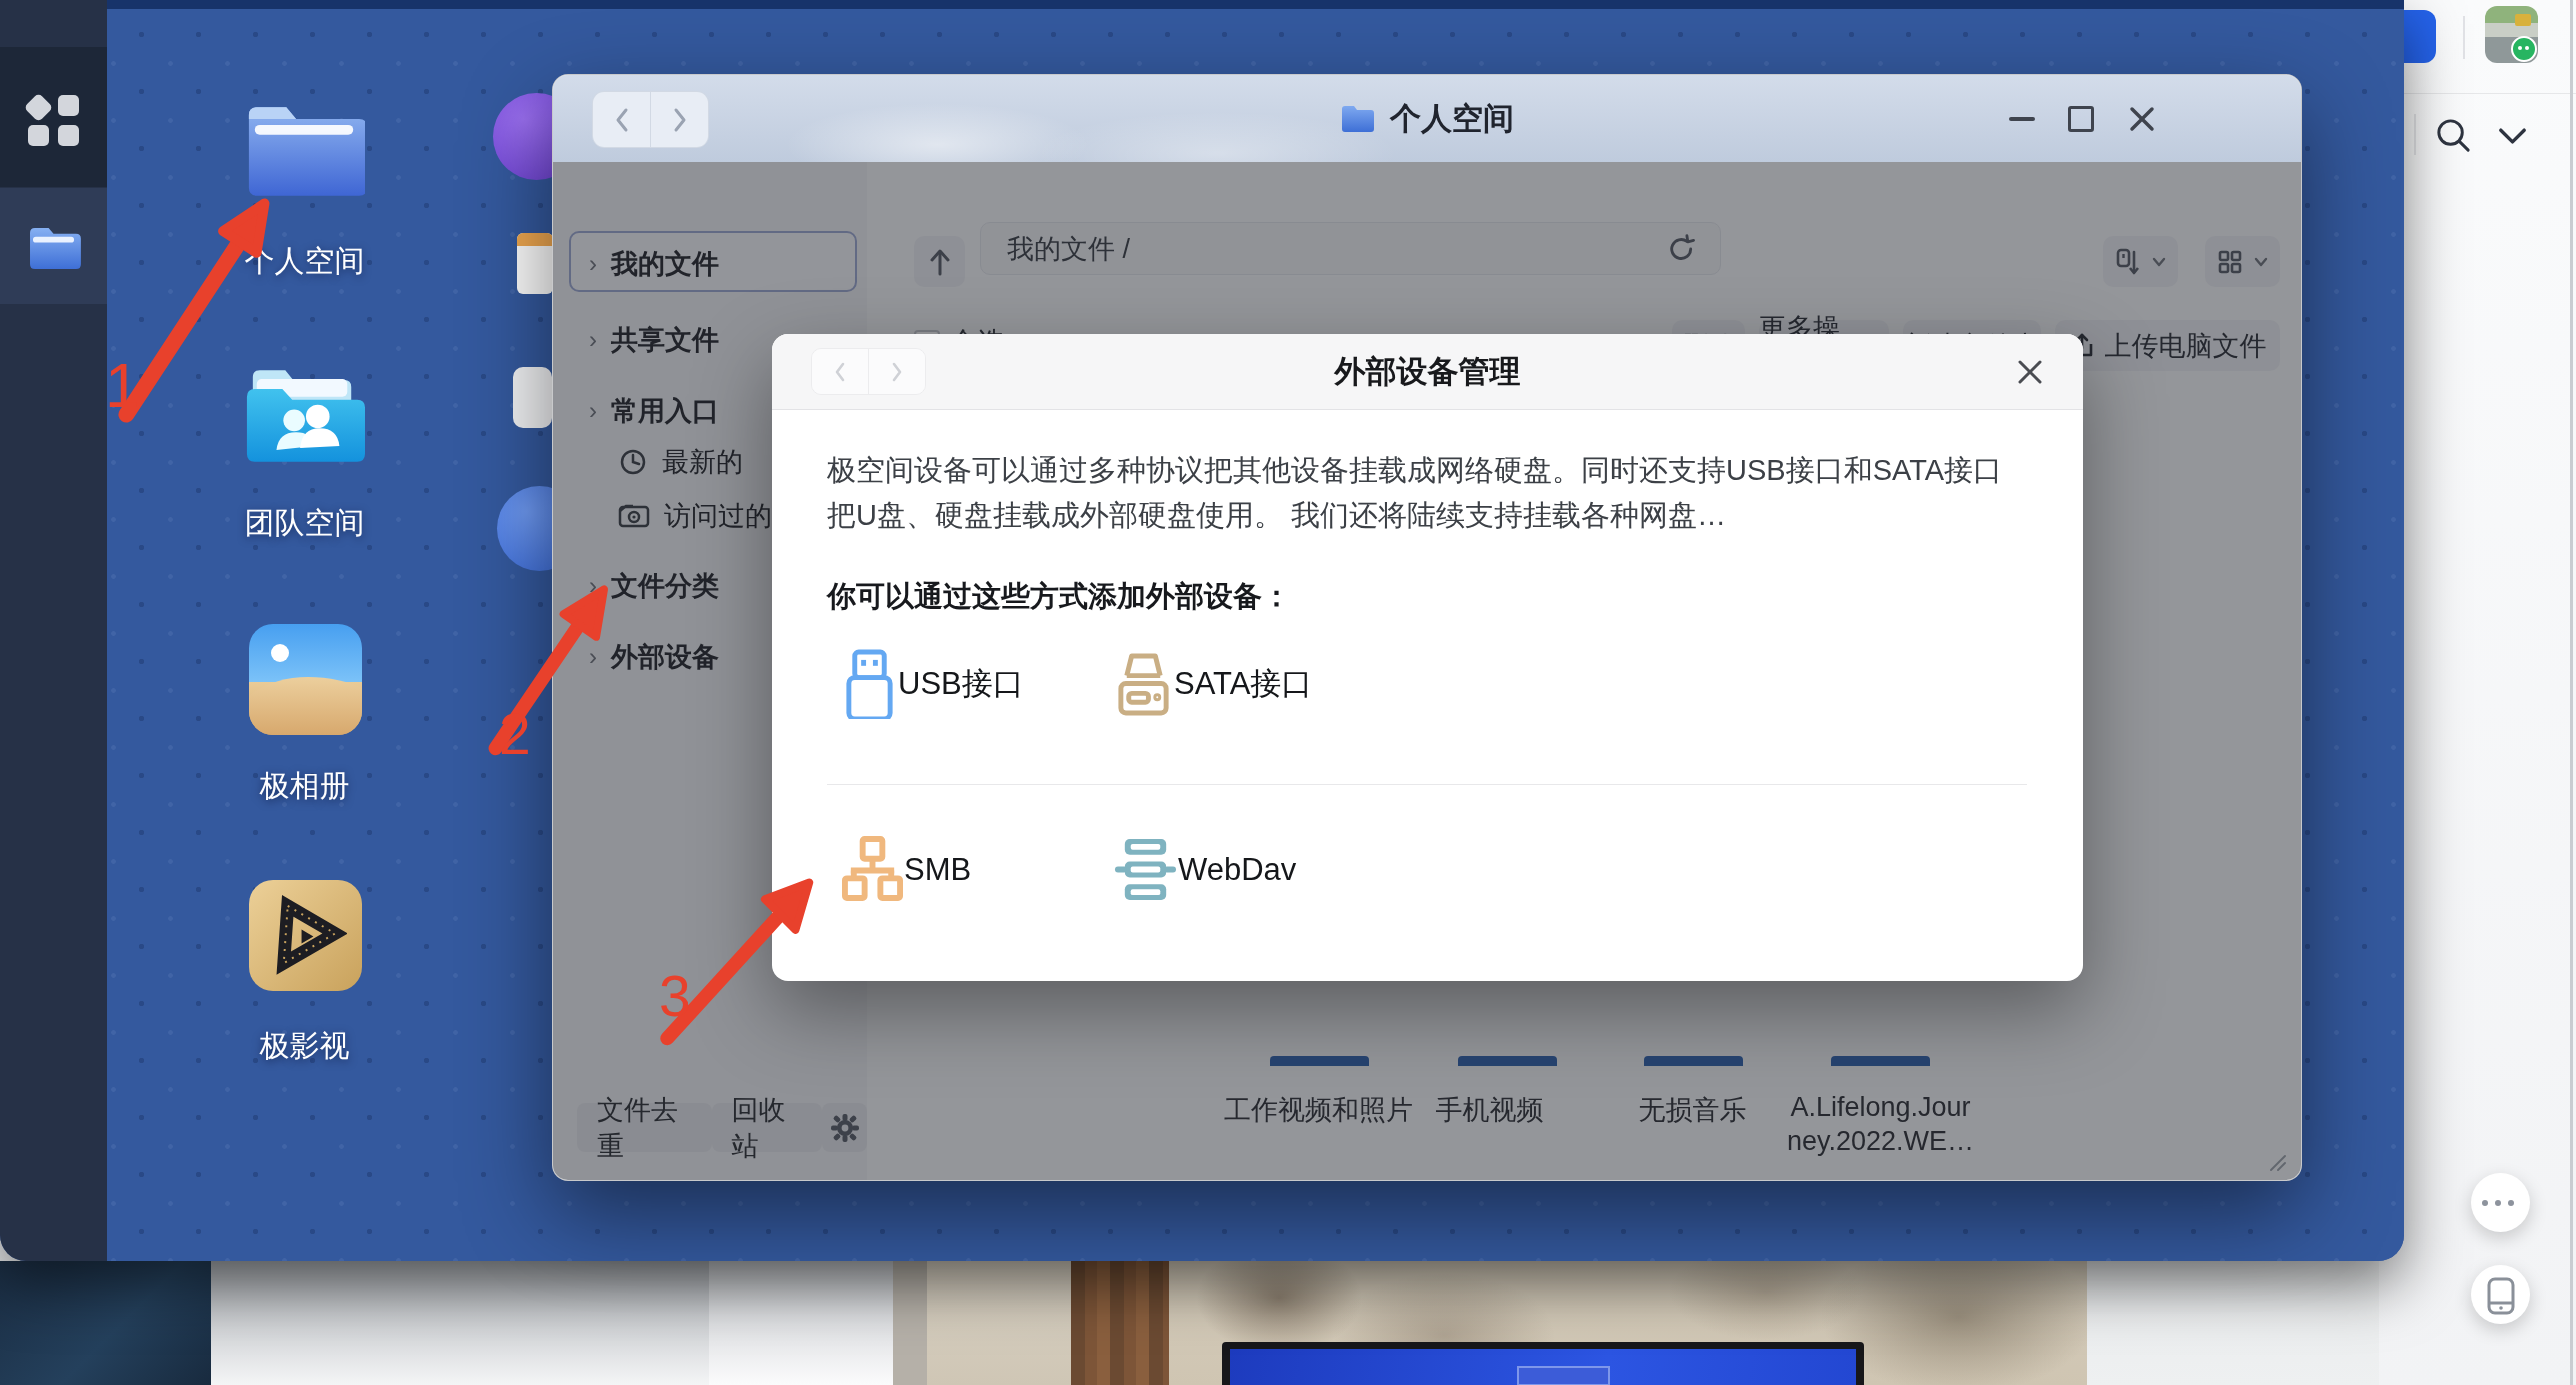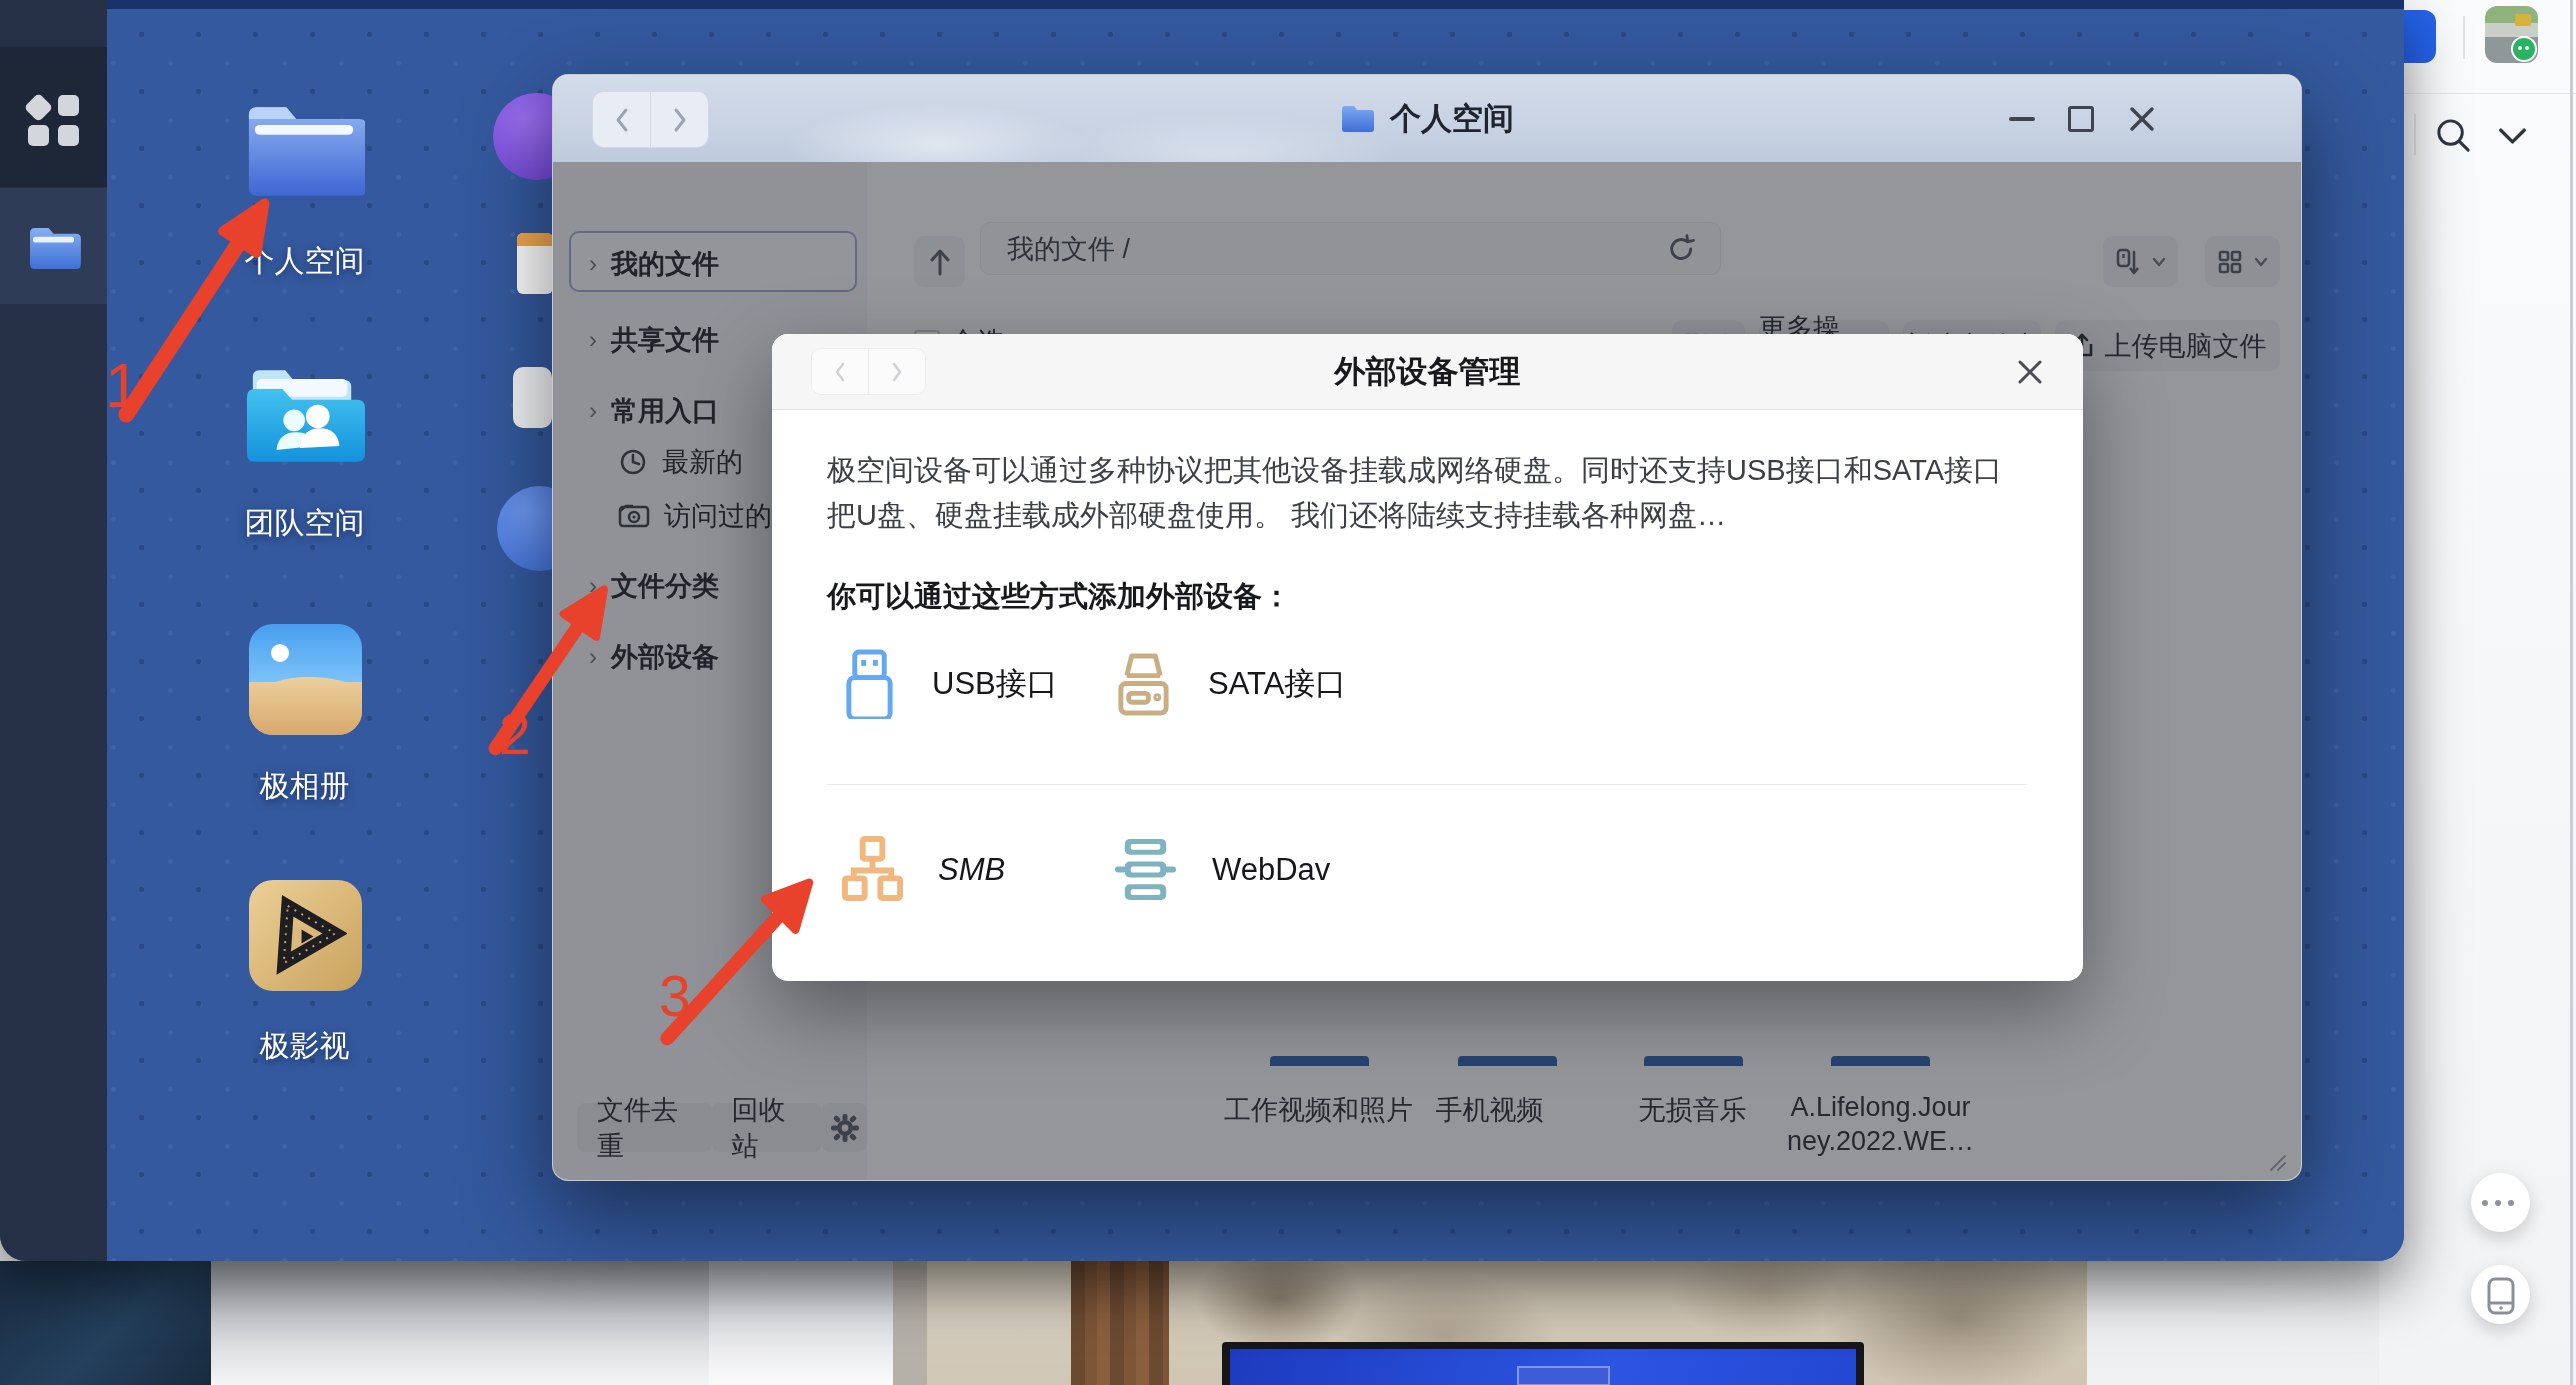--- a/index.html
+++ b/index.html
@@ -108,21 +108,21 @@
   .modal{left:772px;top:334px;width:1311px;height:647px;background:#fff;border-radius:16px;
     box-shadow:0 30px 79px rgba(0,0,0,.38);overflow:hidden;}
   .mhead{position:absolute;left:0;top:0;width:100%;height:75px;background:#f6f6f7;border-bottom:1px solid #e3e3e6;}
   .mtitle{position:absolute;left:0;top:0;width:100%;height:75px;display:flex;align-items:center;justify-content:center;
     font-size:31px;font-weight:700;color:#18191c;}
   .mpill{display:flex;border-radius:10px;overflow:hidden;border:1px solid #ececee;}
   .mpill .half{width:56px;height:45px;background:#fbfbfc;display:flex;align-items:center;justify-content:center;}
   .mpill .half+.half{border-left:1px solid #ececee;}
   .mdesc{position:absolute;left:55px;top:114px;width:1202px;font-size:29px;line-height:45px;color:#3c4046;}
   .msub{position:absolute;left:55px;top:243px;font-size:29px;font-weight:700;color:#17191d;}
-  .opt{position:absolute;display:flex;align-items:center;gap:34px;}
+  .opt{position:absolute;display:flex;align-items:center;}
   .opt .lab{font-size:31px;color:#15171a;}
   .mdivider{position:absolute;left:55px;top:450px;width:1200px;height:1px;background:#e8e8ea;}
   svg{display:block;}
 </style>
 </head>
 <body>
 
 <div id="stage">
 
   <div class="abs bg-navy"></div>
@@ -494,21 +494,21 @@
           <g fill="none" stroke="#f0b87e" stroke-width="6" stroke-linejoin="round">
             <rect x="22" y="4" width="20" height="20" rx="2"></rect>
             <line x1="32" y1="24" x2="32" y2="36"></line>
             <line x1="10" y1="36" x2="54" y2="36"></line>
             <line x1="13" y1="36" x2="13" y2="44"></line>
             <line x1="51" y1="36" x2="51" y2="44"></line>
             <rect x="4" y="44" width="20" height="20" rx="2"></rect>
             <rect x="40" y="44" width="20" height="20" rx="2"></rect>
           </g>
         </svg>
-      <span class="lab" style="font-weight:500;font-style:italic;">SMB</span>
+      <span class="lab" style="font-weight:500;">SMB</span>
     </div>
     <div class="opt" style="left:341px;top:501px;">
       <svg width="65" height="69" viewBox="0 0 66 70">
           <g fill="#7fb3c0">
             <rect x="12" y="4" width="42" height="16" rx="5"></rect>
             <rect x="12" y="27" width="42" height="16" rx="5"></rect>
             <rect x="12" y="50" width="42" height="16" rx="5"></rect>
             <rect x="2" y="32" width="12" height="6" rx="3"></rect>
             <rect x="52" y="32" width="12" height="6" rx="3"></rect>
           </g>

